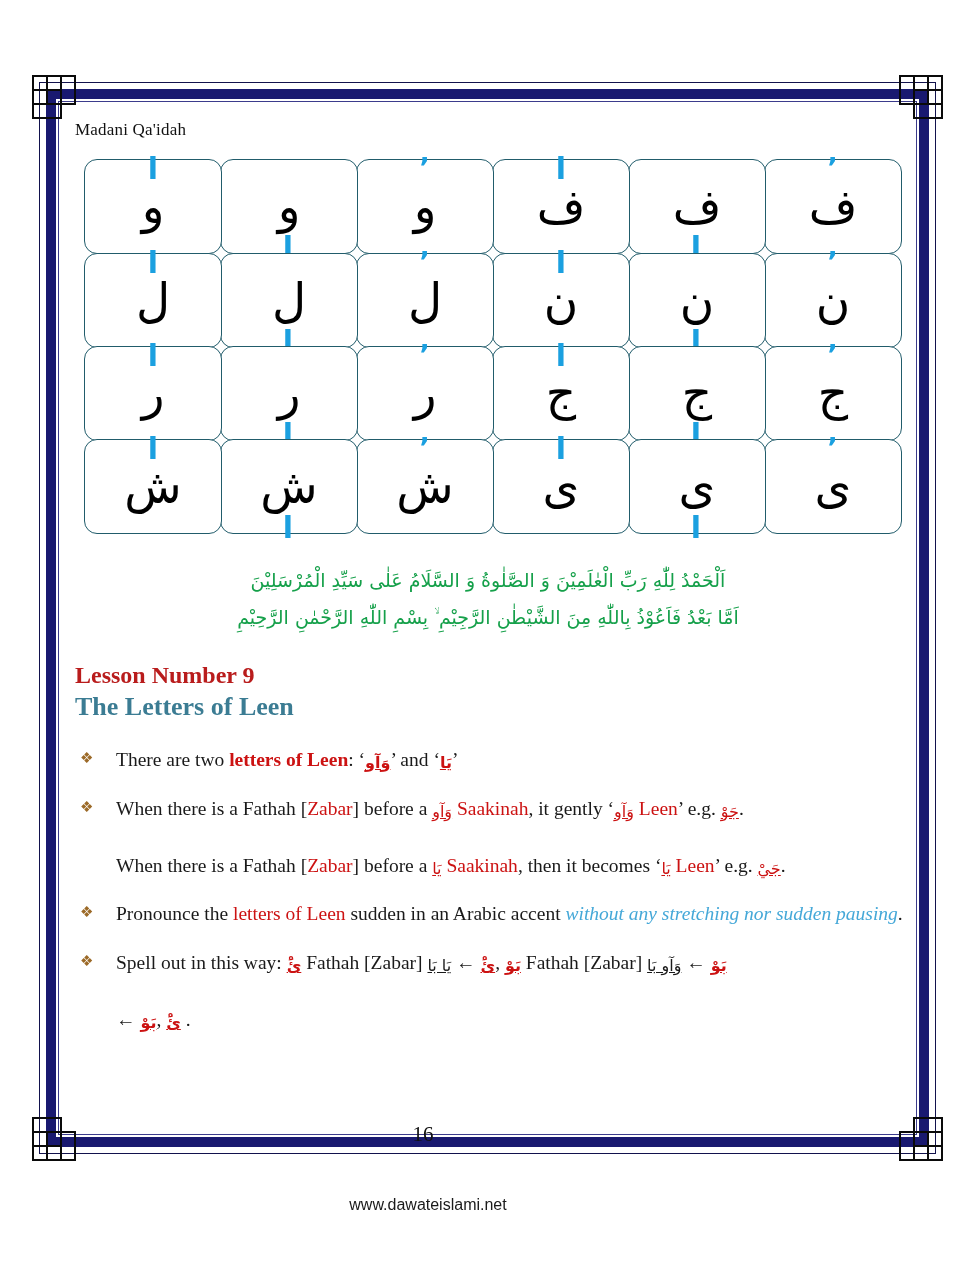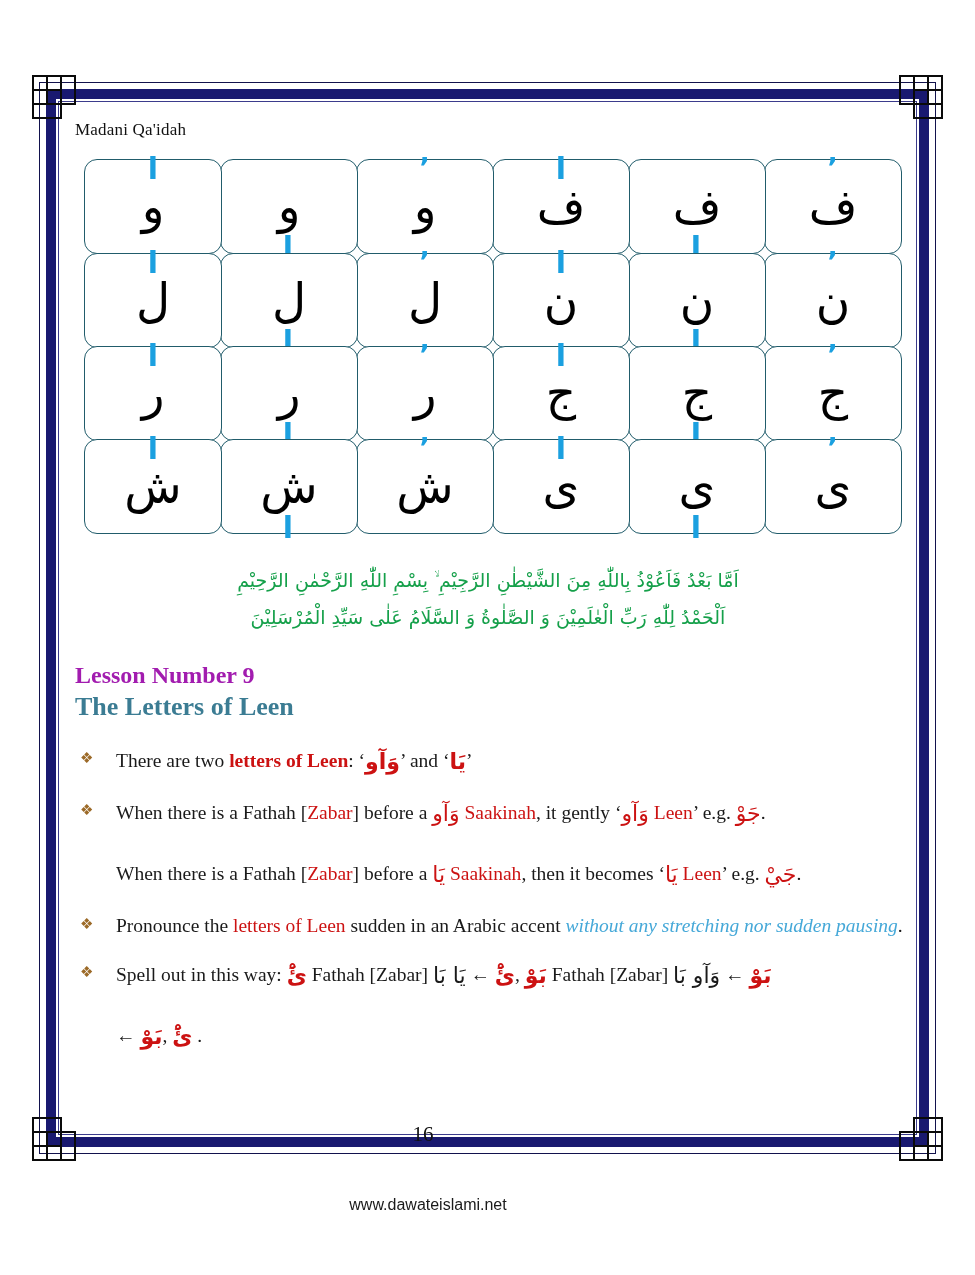--- a/index.html
+++ b/index.html
@@ -171,21 +171,21 @@
     line-height: 1.95;
     color: #15a04a;
     white-space: nowrap;
   }
 
   
   .lesson-number {
     margin: 26px 0 0 3px;
     font-size: 24px;
     font-weight: bold;
-    color: #a21caf;
+    color: #b91c1c;
     font-family: "Liberation Serif", "DejaVu Serif", serif;
   }
   .lesson-title {
     margin: 3px 0 0 3px;
     font-size: 26px;
     font-weight: bold;
     color: #3b7c93;
     font-family: Liberation Serif, serif;
   }
 
@@ -216,25 +216,26 @@
     flex: 1 1 auto;
     font-size: 19.5px;
     line-height: 1.62;
     color: #1a1a1a;
     text-align: justify;
     font-family: "Liberation Serif", "DejaVu Serif", serif;
   }
   .bullet-body .sub-line { display: block; margin-top: 25px; }
   .ar {
     font-family: "DejaVu Sans", "Liberation Sans", sans-serif;
-    font-size: 22px;
+    font-size: 16px;
     direction: rtl;
     unicode-bidi: isolate;
     display: inline-block;
     vertical-align: -2px;
+    text-decoration: underline;
   }
   .red  { color: #cc1212; }
   .redb { color: #cc1212; font-weight: bold; }
   .teal { color: #45a8d8; font-style: italic; }
   .dark { color: #1a1a1a; }
 
   
   .page-number {
     position: absolute;
     left: 0; right: 0;
@@ -439,22 +440,22 @@
           <div class="cell">
             <div class="glyph-wrap">
               <span class="glyph">ش</span>
               <span class="mark fathah-standing">ا</span>
             </div>
           </div>
         </div>
       </div>
 
     <div class="invocation">
+      <div class="line">اَلْحَمْدُ لِلّٰهِ رَبِّ الْعٰلَمِيْنَ وَ الصَّلٰوةُ وَ السَّلَامُ عَلٰى سَيِّدِ الْمُرْسَلِيْنَ</div>
       <div class="line">اَمَّا بَعْدُ فَاَعُوْذُ بِاللّٰهِ مِنَ الشَّيْطٰنِ الرَّجِيْمِ ۙ بِسْمِ اللّٰهِ الرَّحْمٰنِ الرَّحِيْمِ</div>
-      <div class="line">اَلْحَمْدُ لِلّٰهِ رَبِّ الْعٰلَمِيْنَ وَ الصَّلٰوةُ وَ السَّلَامُ عَلٰى سَيِّدِ الْمُرْسَلِيْنَ</div>
     </div>
 
     <div class="lesson-number">Lesson Number 9</div>
     <div class="lesson-title">The Letters of Leen</div>
 
     <ul class="bullets">
 
       <li class="bullet-item">
         <span class="bullet-mark">❖</span>
         <span class="bullet-body"><span class="dark">There are two </span><span class="redb">letters of Leen</span><span class="dark">: ‘</span><span class="ar redb">وَآو</span><span class="dark">’ and ‘</span><span class="ar redb">يَا</span><span class="dark">’</span></span>

